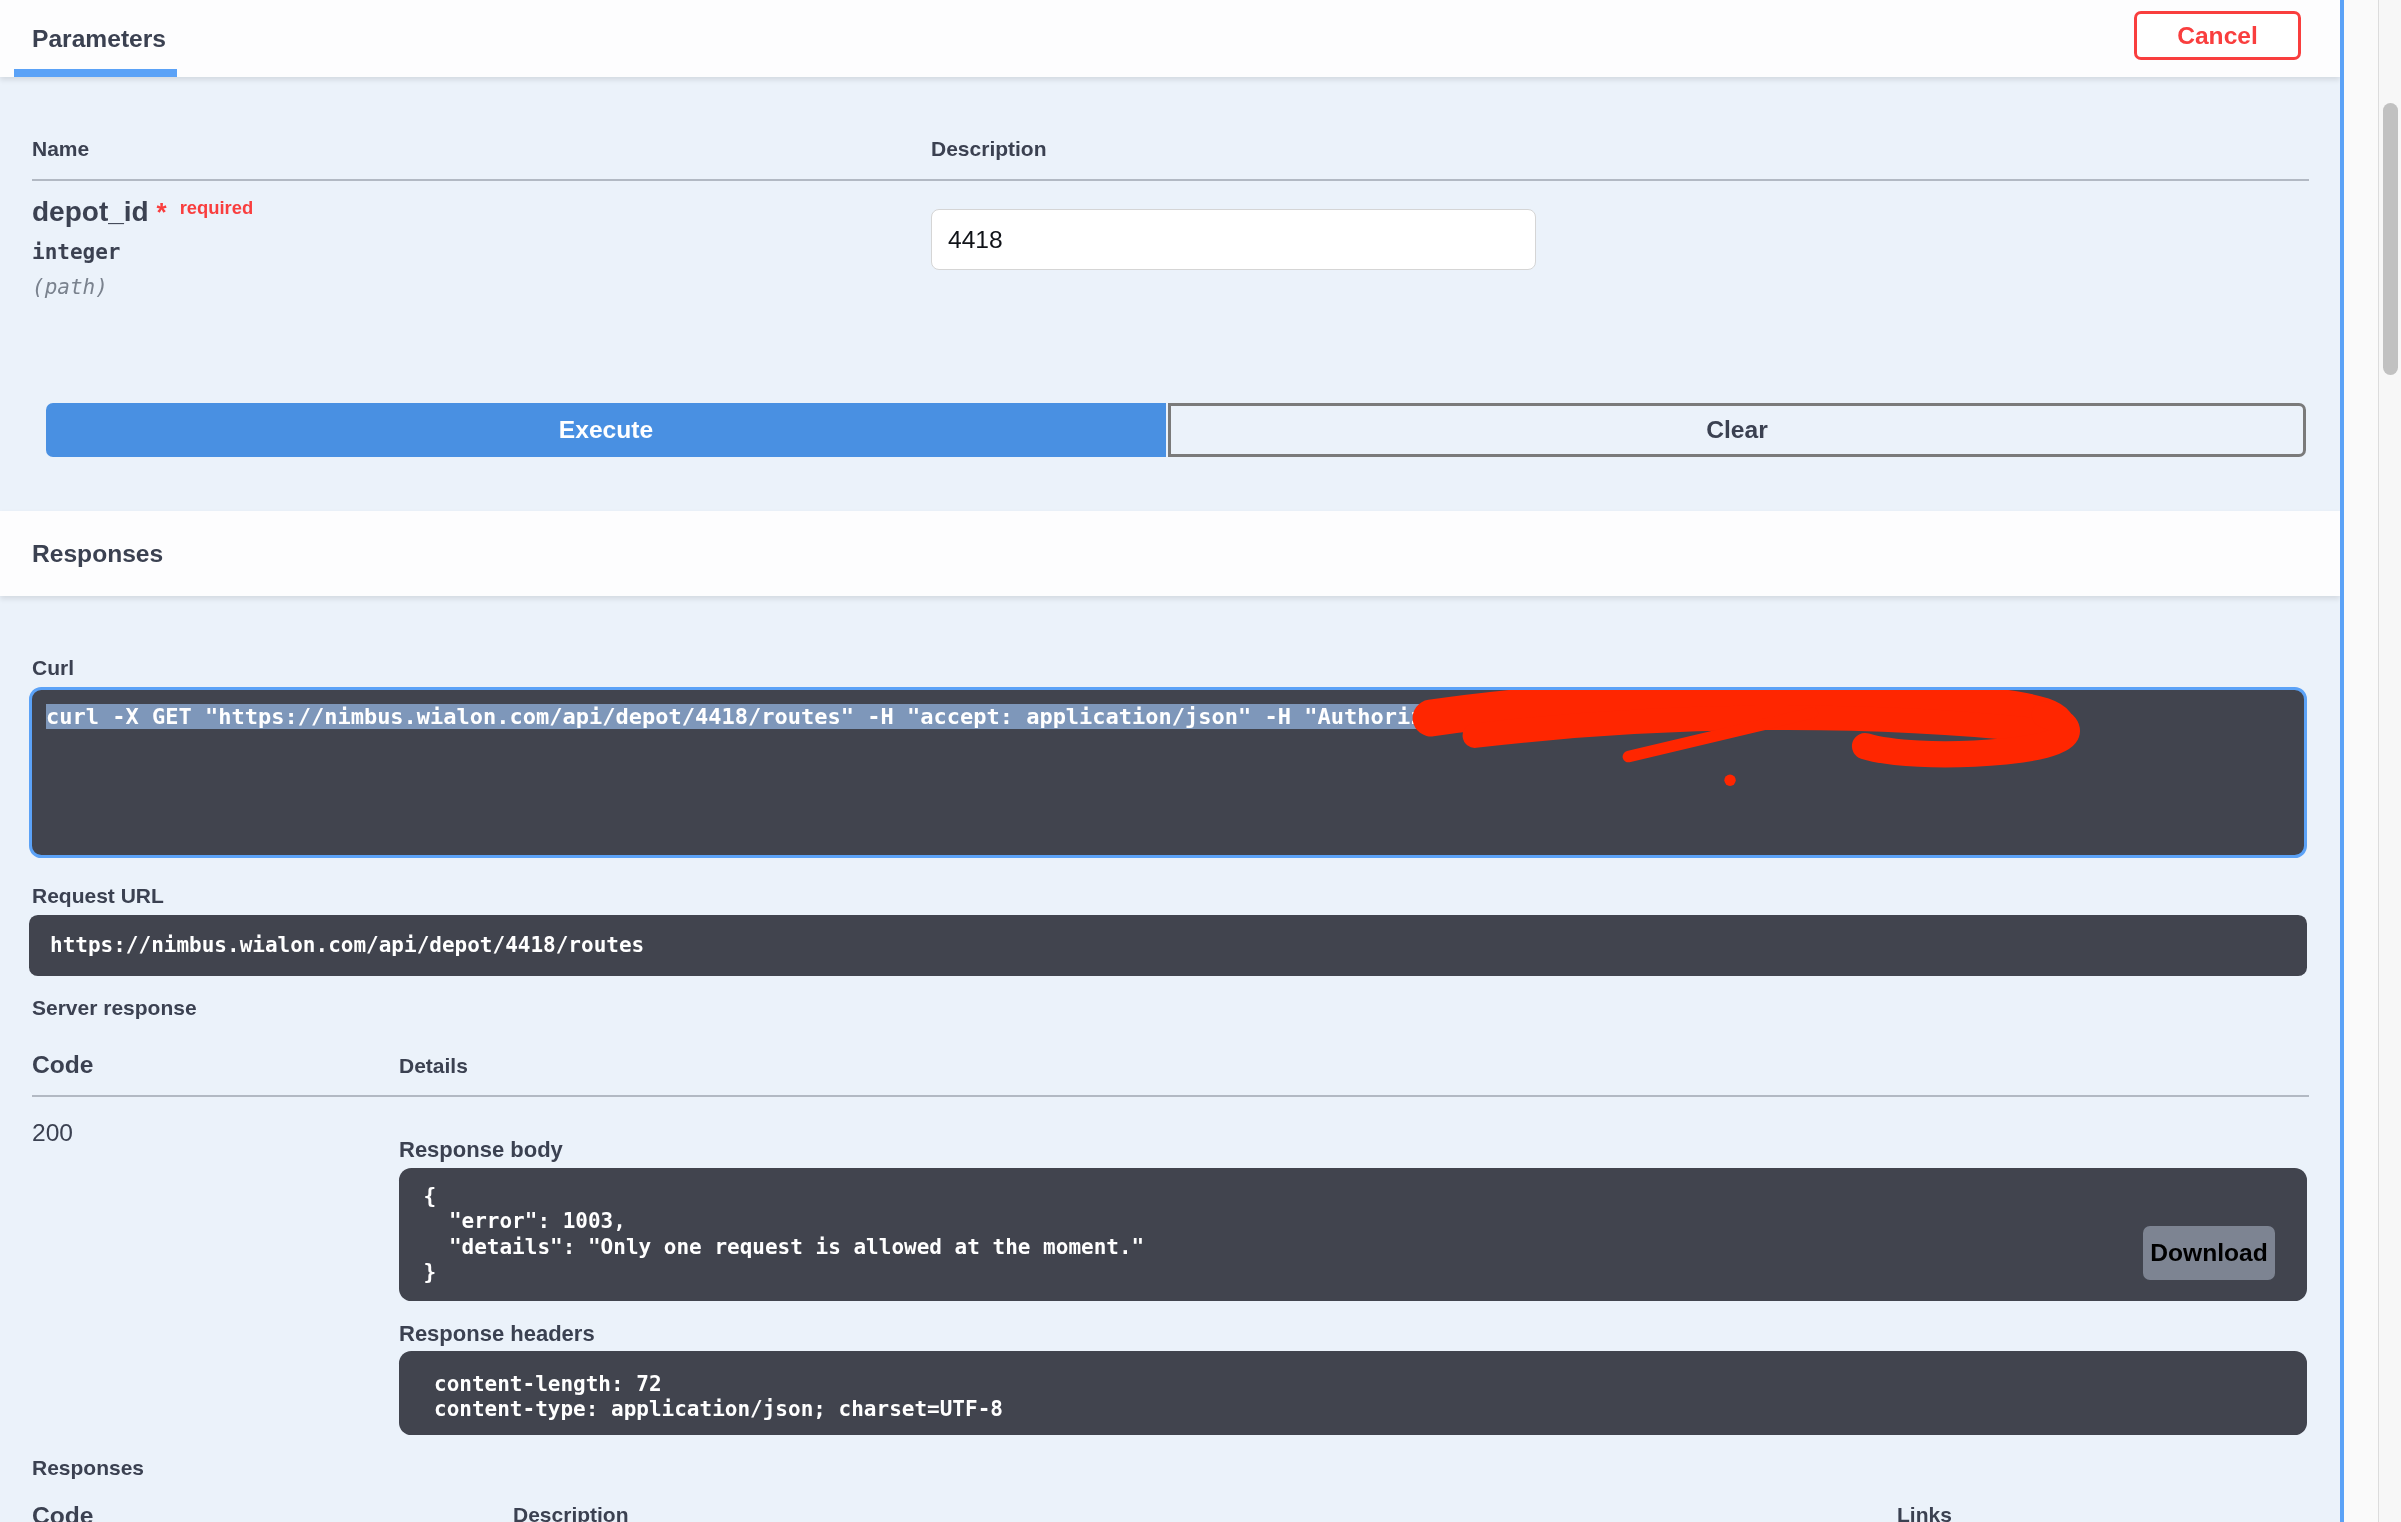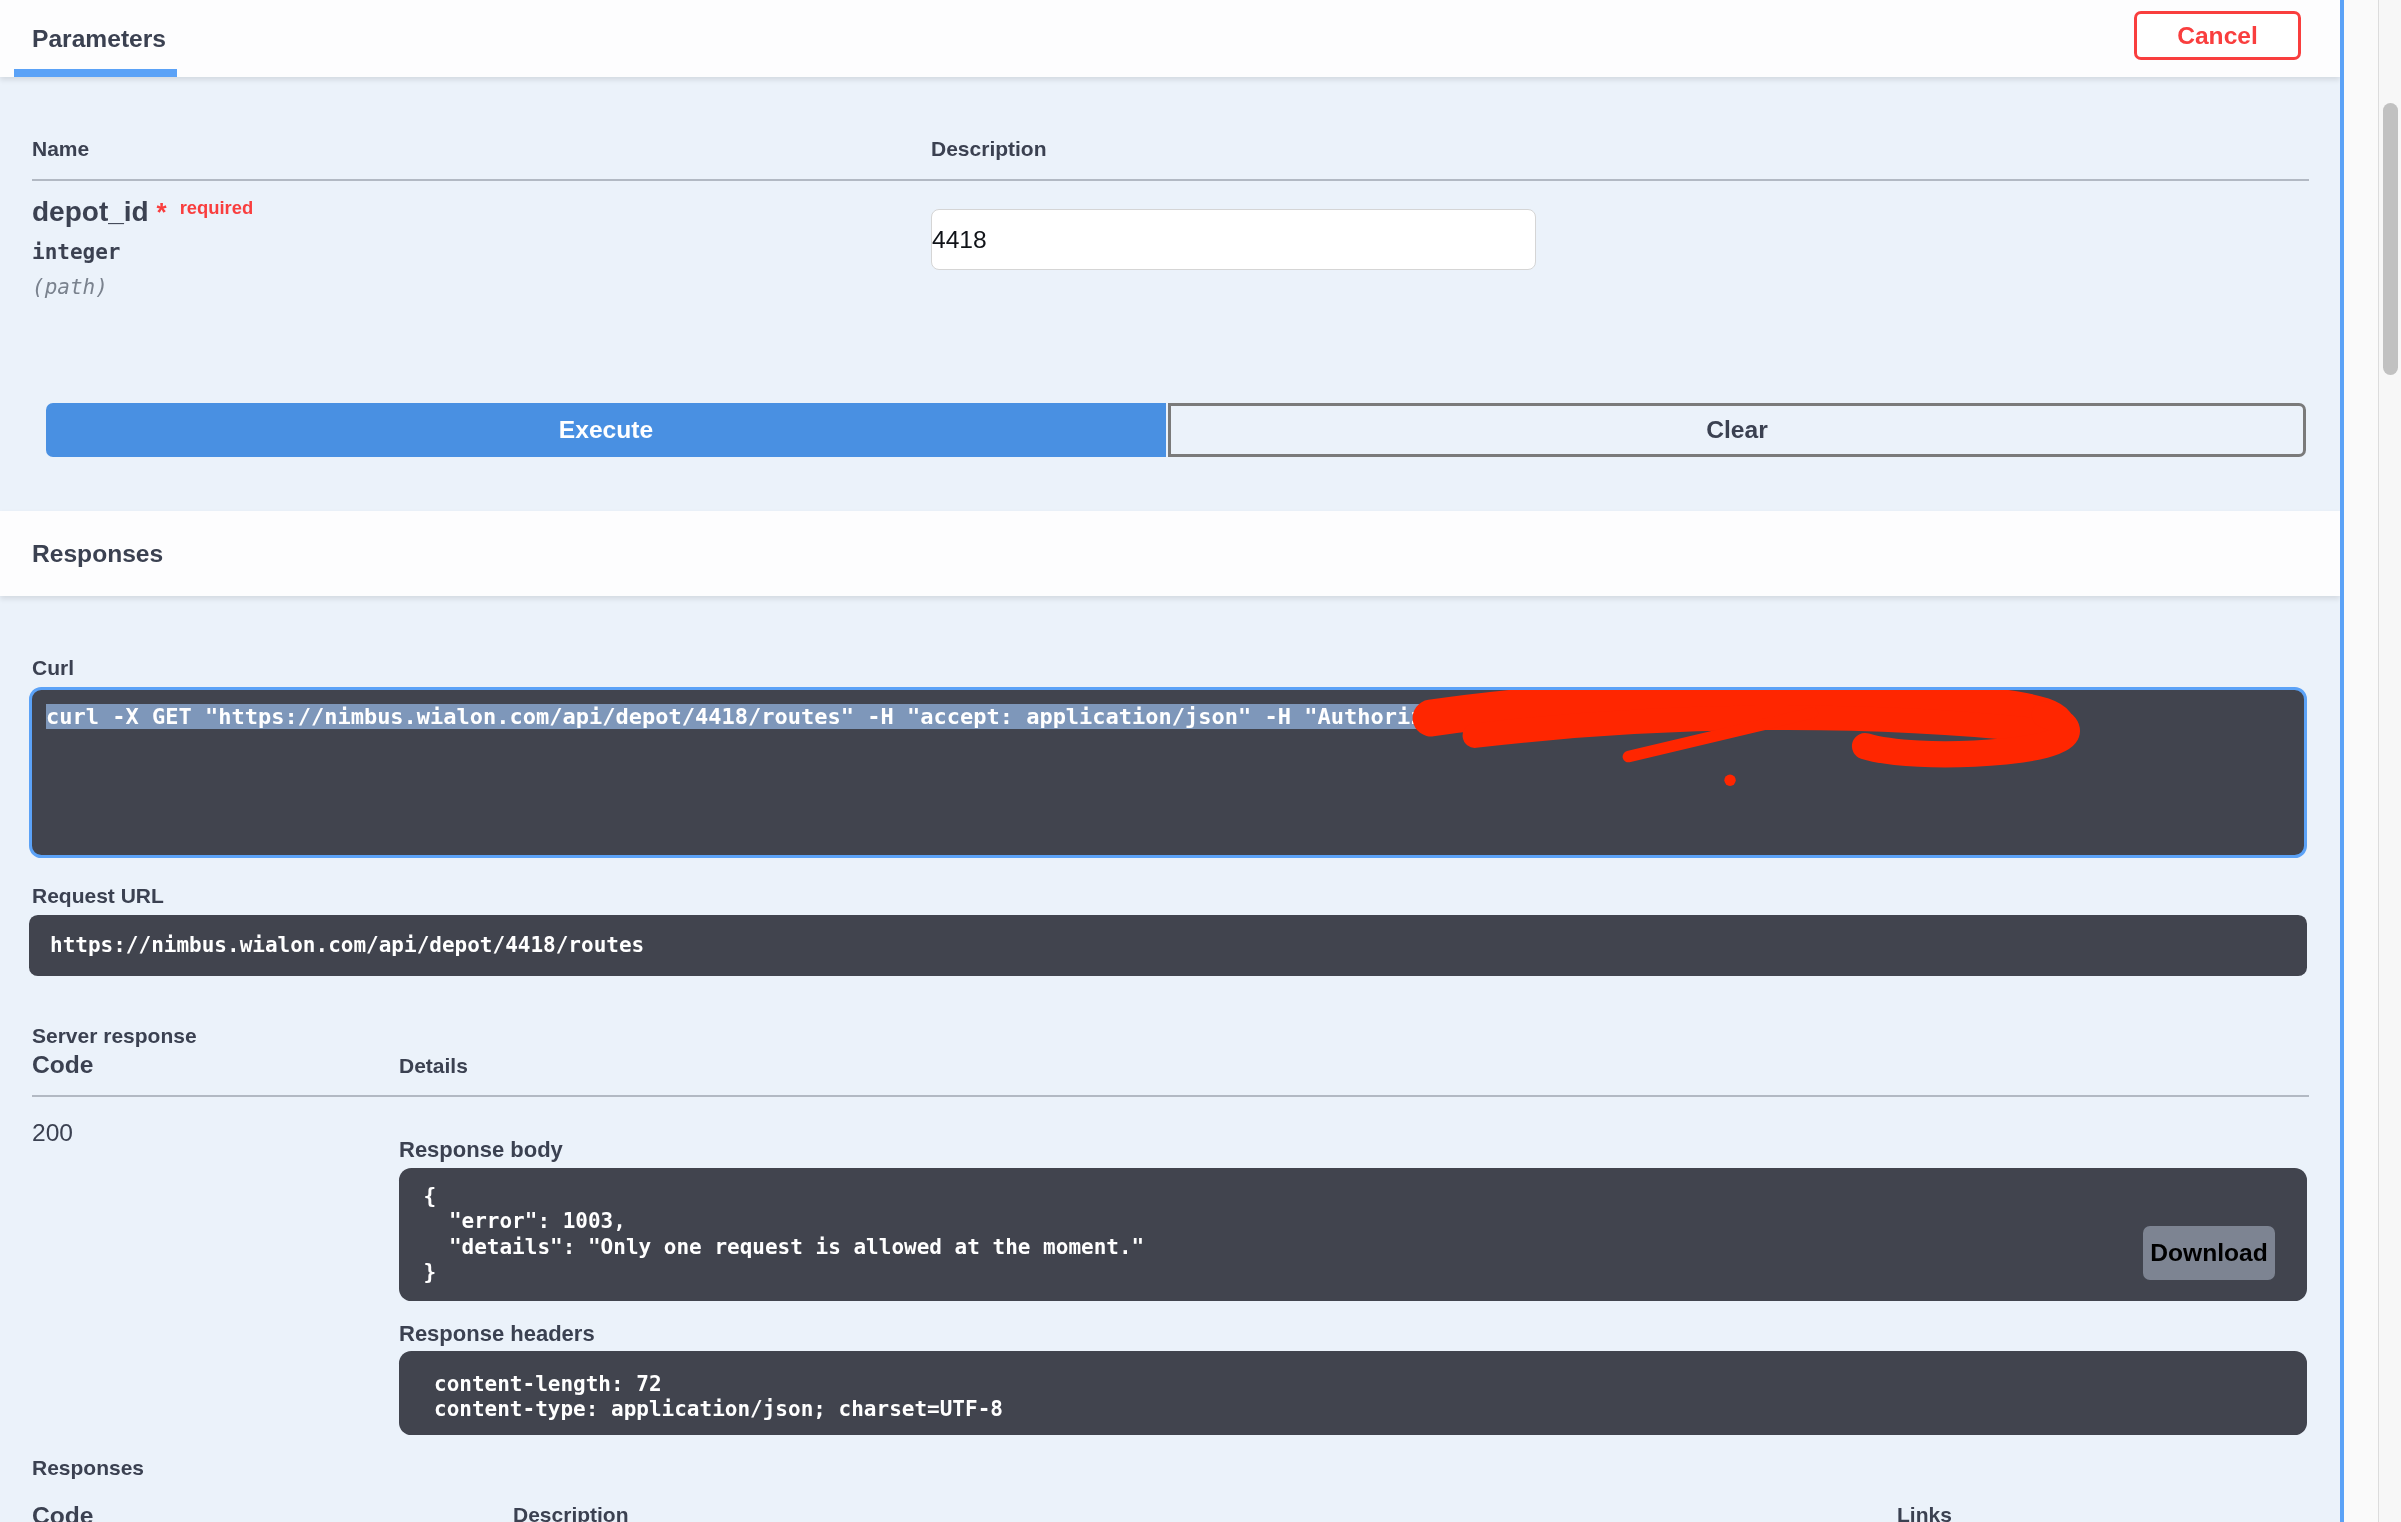--- a/index.html
+++ b/index.html
@@ -32,21 +32,21 @@
   .param-name .req  { color:#f93e3e; font-size:18.4px; font-weight:bold;
                       position:relative; top:-7px; margin-left:5.3px; }
   .param-type { position:absolute; left:32px; top:240px;
                 font-family:"DejaVu Sans Mono", monospace; font-size:21px; font-weight:bold; }
   .param-in   { position:absolute; left:32px; top:275px;
                 font-family:"DejaVu Sans Mono", monospace; font-size:21px;
                 font-style:italic; color:#7a828e; }
 
   .param-input { position:absolute; left:931px; top:209px; width:605px; height:61px;
                  border:1.8px solid #d5d5d5; border-radius:8px; background:#fff;
-                 font-size:24.6px; color:#101318;
+                 font-size:24.6px; padding-left:16px; color:#101318;
                  font-family:"Liberation Sans", sans-serif; }
 
   .btn-execute { position:absolute; left:46px; top:403px; width:1120px; height:54px;
                  background:#4990e2; border:none; border-radius:7px 0 0 7px;
                  color:#fff; font-size:24.6px; font-weight:bold; cursor:pointer; }
   .btn-clear   { position:absolute; left:1168px; top:403px; width:1138px; height:54px;
                  background:transparent; border:3.5px solid #7a7a7a; border-radius:0 7px 7px 0;
                  color:#3b4151; font-size:24.6px; font-weight:bold; cursor:pointer; }
 
   .lbl { position:absolute; font-size:21px; font-weight:bold; color:#3b4151; }
@@ -129,21 +129,21 @@
       </g>
       <circle cx="1936" cy="103" r="6.5" fill="#ff2600"></circle>
     </svg>
   </div>
 
   <div class="lbl" style="left:32px; top:884px;">Request URL</div>
   <div class="codeblock url-block">
     <div class="code-line">https://nimbus.wialon.com/api/depot/4418/routes</div>
   </div>
 
-  <div class="lbl" style="left:32px; top:996px;margin-top:28px;">Server response</div>
+  <div class="lbl" style="left:32px; top:996px;">Server response</div>
 
   <div class="col-header" style="left:32px; top:1051px; font-size:24.6px;">Code</div>
   <div class="col-header" style="left:399px; top:1054px;">Details</div>
   <div class="divider" style="left:32px; top:1095px; width:2277px;"></div>
 
   <div class="status-code">200</div>
 
   <div class="lbl-h5" style="left:399px; top:1137px;">Response body</div>
   <div class="codeblock body-block">
     <div class="code-pre">{

